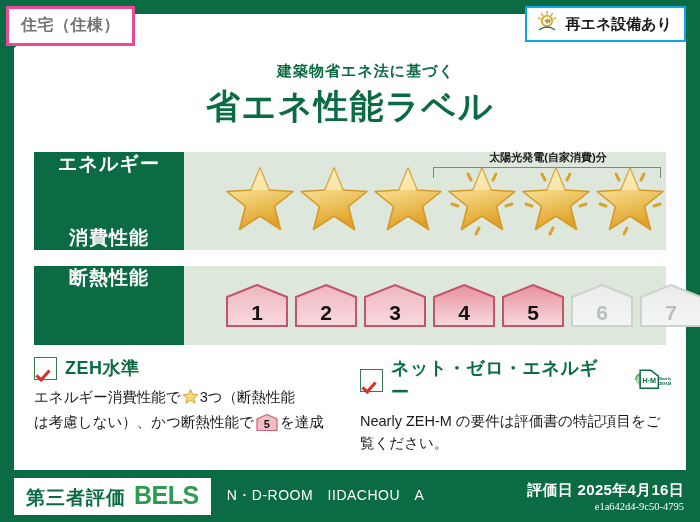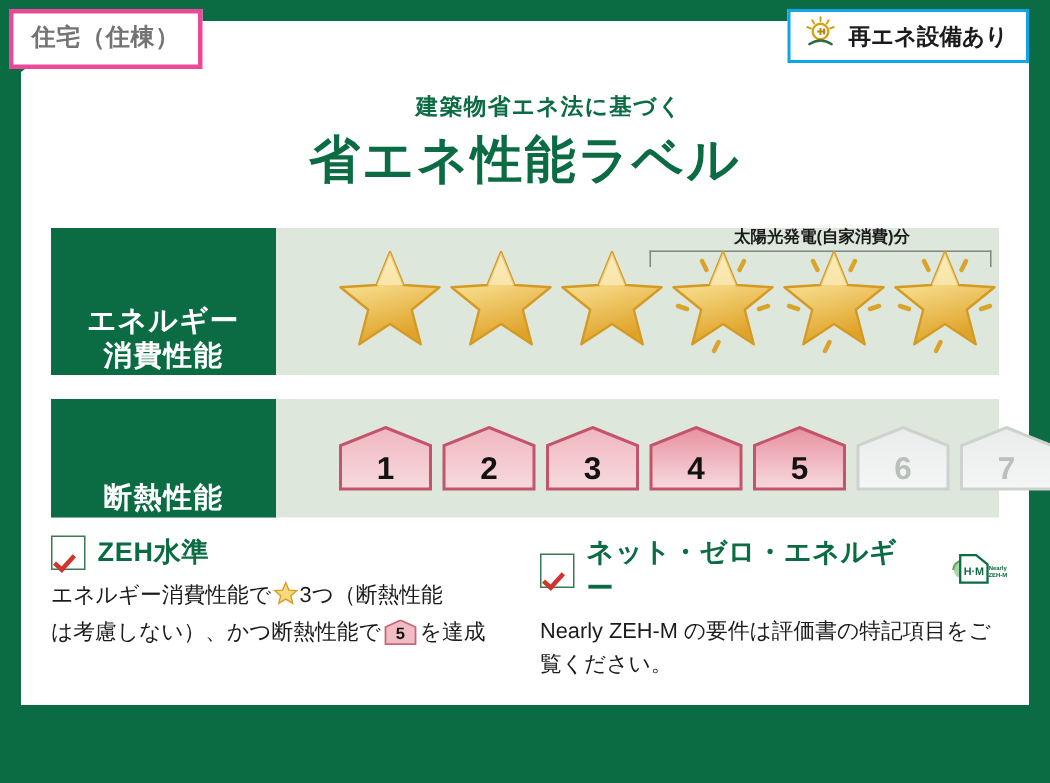--- a/index.html
+++ b/index.html
@@ -61,21 +61,21 @@
     position:absolute;left:34px;right:34px;
     display:flex;align-items:stretch;
     background:#dde7dc;
   }
   .row-energy{top:152px;height:98px;}
   .row-insul{top:266px;height:79px;}
   .row-label{
     width:150px;flex:0 0 150px;
     background:#0b6b43;
     color:#ffffff;
-    display:flex;flex-direction:column;align-items:center;justify-content:flex-end;
+    display:flex;flex-direction:column;align-items:center;justify-content:space-between;
     font-size:19px;font-weight:bold;line-height:1.25;
     letter-spacing:1px;
   }
   .row-body{flex:1;position:relative;display:flex;align-items:center;margin-left:32px;}
   
   .stars{display:flex;align-items:center;gap:1px;padding-left:8px;}
   .star-wrap{position:relative;width:73px;height:74px;}
   .star-wrap svg{position:absolute;left:0;top:0;}
   
   .solar-note{
@@ -416,14 +416,25 @@
             <text x="49" y="17" font-family="'Liberation Sans',sans-serif" font-size="5.2" font-weight="bold" fill="#0b6b43" text-anchor="middle">Nearly</text>
             <text x="49" y="23" font-family="'Liberation Sans',sans-serif" font-size="5.2" font-weight="bold" fill="#0b6b43" text-anchor="middle">ZEH-M</text>
           </svg>
         </span>
       </div>
       <div class="col-body">Nearly ZEH-M の要件は評価書の特記項目をご覧ください。</div>
     </div>
 
   </div>
 
+  <div class="footer">
+    <div class="bels">
+      <span class="jp">第三者評価</span>
+      <span class="en">BELS</span>
+    </div>
+    <div class="bldg">N・D-ROOM　IIDACHOU　A</div>
+    <div class="footer-right">
+      <div class="eval-date">評価日 2025年4月16日</div>
+      <div class="eval-id">e1a642d4-9c50-4795</div>
+    </div>
+  </div>
 
 </div>
 
 </body></html>

